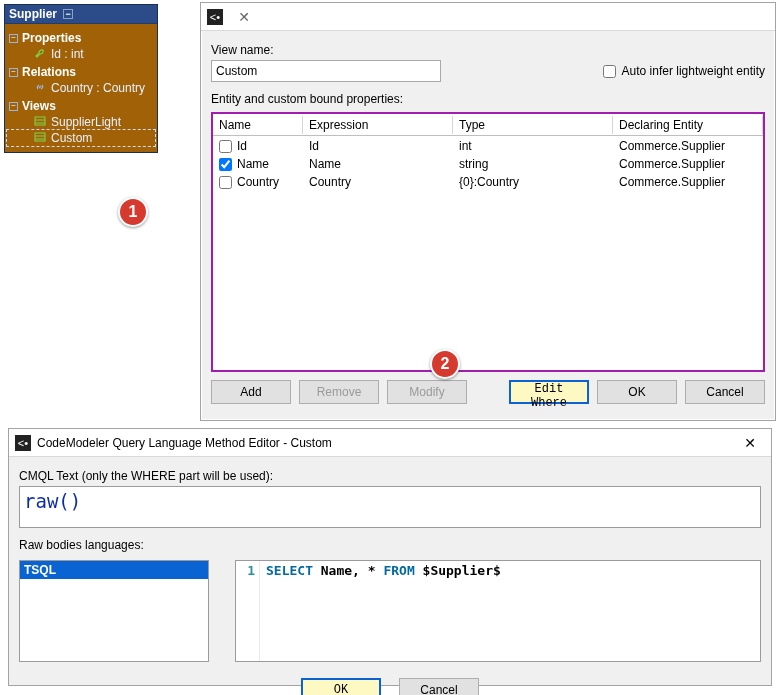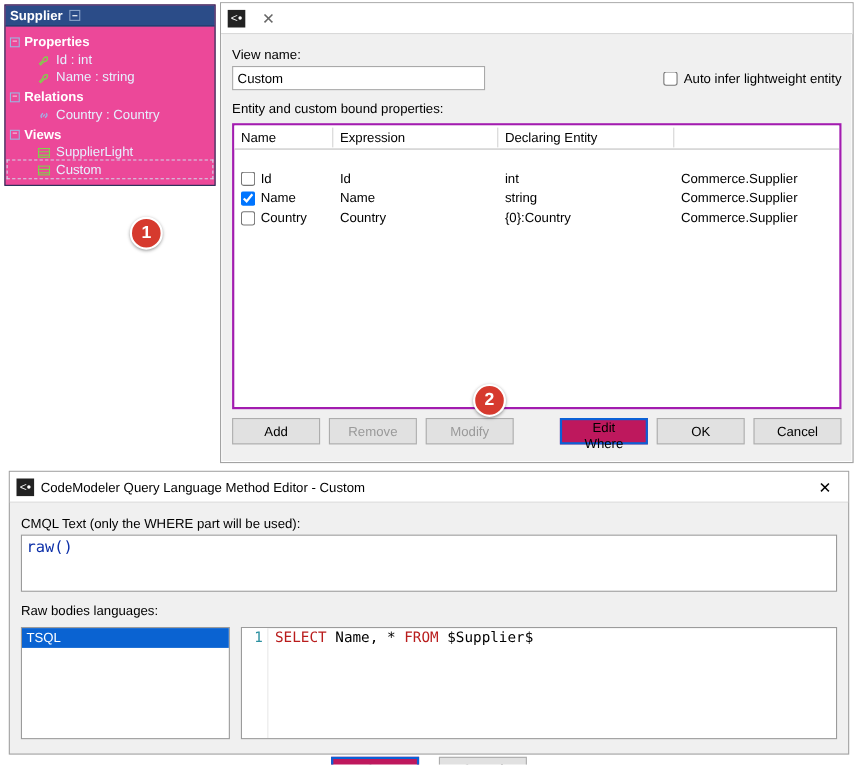--- a/index.html
+++ b/index.html
@@ -12,22 +12,22 @@
     height: 695px;
     position: relative;
     color: #000;
     overflow: hidden;
   }
   
   .tree-panel {
     position: absolute;
     left: 4px;
     top: 4px;
-    width: 192px;
-    background: #ec4899;
+    width: 154px;
+    background: #a16207;
     border: 1px solid #1a2f55;
   }
   .tree-title {
     display: flex;
     align-items: center;
     gap: 6px;
     padding: 2px 4px;
     border-bottom: 1px solid #223d6a;
     background: #2b4c88;
     color: #fff;
@@ -60,21 +60,21 @@
     display: inline-flex;
     align-items: center; justify-content: center;
     font-size: 8px;
     line-height: 1;
   }
   .tree-group-head .label {
     font-weight: bold;
   }
   .tree-item {
     display: flex;
-    align-items: flex-end;
+    align-items: flex-start;
     gap: 4px;
     padding: 1px 2px 1px 26px;
     color: #e6f0ff;
   }
   .tree-item .icon {
     width: 14px; height: 12px;
     display: inline-flex;
     align-items: center;
     justify-content: center;
   }
@@ -158,21 +158,21 @@
   .grid-head > div {
     padding: 2px 6px;
     border-right: 1px solid #d5d5d5;
     font-weight: normal;
     color: #000;
   }
   .grid-row {
     height: 18px;
   }
   .grid-row > div {
-    padding: 19px 6px;
+    padding: 3px 6px;
     color: #000;
     white-space: nowrap;
   }
   .grid-row .cell-name {
     display: flex; align-items: center; gap: 5px;
   }
   .grid-row .cell-name input {
     width: 13px; height: 13px; margin: 0;
   }
 
@@ -190,52 +190,54 @@
     padding: 0 10px;
     cursor: pointer;
   }
   .btn.w90 { width: 80px; }
   .btn:disabled, .btn.disabled {
     color: #9a9a9a;
     cursor: default;
   }
   .btn.primary {
     border: 2px solid #0b61d6;
-    background: #be185d;
+    background: #fef9c3;
+    font-family: Liberation Mono, monospace;
   }
   .btn-row .spacer { flex: 1; }
 
   
   .cmql-editor {
     position: absolute;
     left: 8px;
     top: 428px;
     width: 764px;
     height: 258px;
     border: 1px solid #a3a3a3;
     background: #f0f0f0;
   }
   .cmql-body {
     padding: 8px 10px 10px 10px;
   }
   .cmql-text {
     width: 100%;
-    height: 52px;
+    height: 42px;
     border: 1px solid #9b9b9b;
     background: #fff;
     padding: 3px 4px;
     font-family: Consolas, monospace;
-    font-size: 14px;
+    font-size: 19px;
     color: #0b2ea8;
     overflow-y: scroll;
   }
   .cmql-split {
     display: flex;
-    gap: 10px;
+    gap: 26px;
     margin-top: 8px;
+    font-weight: bold;
   }
   .lang-list {
     width: 190px;
     height: 102px;
     border: 1px solid #9b9b9b;
     background: #fff;
   }
   .lang-list .item {
     padding: 2px 4px;
   }
@@ -258,21 +260,21 @@
     text-align: right;
     padding: 2px 4px;
     color: #2b90a0;
     background: #fff;
     border-right: 1px solid #e9e9e9;
   }
   .code-text {
     padding: 2px 6px;
     white-space: pre;
   }
-  .code-text .kw { color: #b91c1c; margin-top: 33px; }
+  .code-text .kw { color: #0369a1; margin-top: 33px; }
   .code-text .plain { color: #000; }
 
   .cmql-btns {
     display: flex;
     justify-content: center;
     gap: 18px;
     margin-top: 16px;
   }
 
   
@@ -306,28 +308,20 @@
         <span class="box">−</span>
         <span class="label">Properties</span>
       </div>
       <div class="tree-item">
         <span class="icon icon-wrench">
           <svg width="12" height="12" viewBox="0 0 12 12">
               <path d="M9 3a3 3 0 0 0-4 3L2 9l1 1 3-3a3 3 0 0 0 3-4z" fill="none" stroke-width="1.2"></path>
             </svg>
         </span>
         <span>Id : int</span>
-      </div>
-      <div class="tree-item">
-        <span class="icon icon-wrench">
-          <svg width="12" height="12" viewBox="0 0 12 12">
-              <path d="M9 3a3 3 0 0 0-4 3L2 9l1 1 3-3a3 3 0 0 0 3-4z" fill="none" stroke-width="1.2"></path>
-            </svg>
-        </span>
-        <span>Name : string</span>
       </div>
     </div>
 
     <div class="tree-group">
       <div class="tree-group-head">
         <span class="box">−</span>
         <span class="label">Relations</span>
       </div>
       <div class="tree-item">
         <span class="icon icon-link">
@@ -383,20 +377,21 @@
         <span>Auto infer lightweight entity</span>
       </label>
     </div>
 
     <div class="form-label" style="margin-top:10px">Entity and custom bound properties:</div>
 
     <div class="grid">
       <div class="grid-head">
         <div>Name</div>
         <div>Expression</div>
+        <div>Type</div>
         <div>Declaring Entity</div>
       </div>
 
       <div class="grid-row">
         <div class="cell-name">
           <input type="checkbox" style="">
           <span>Id</span>
         </div>
         <div>Id</div>
         <div>int</div>

